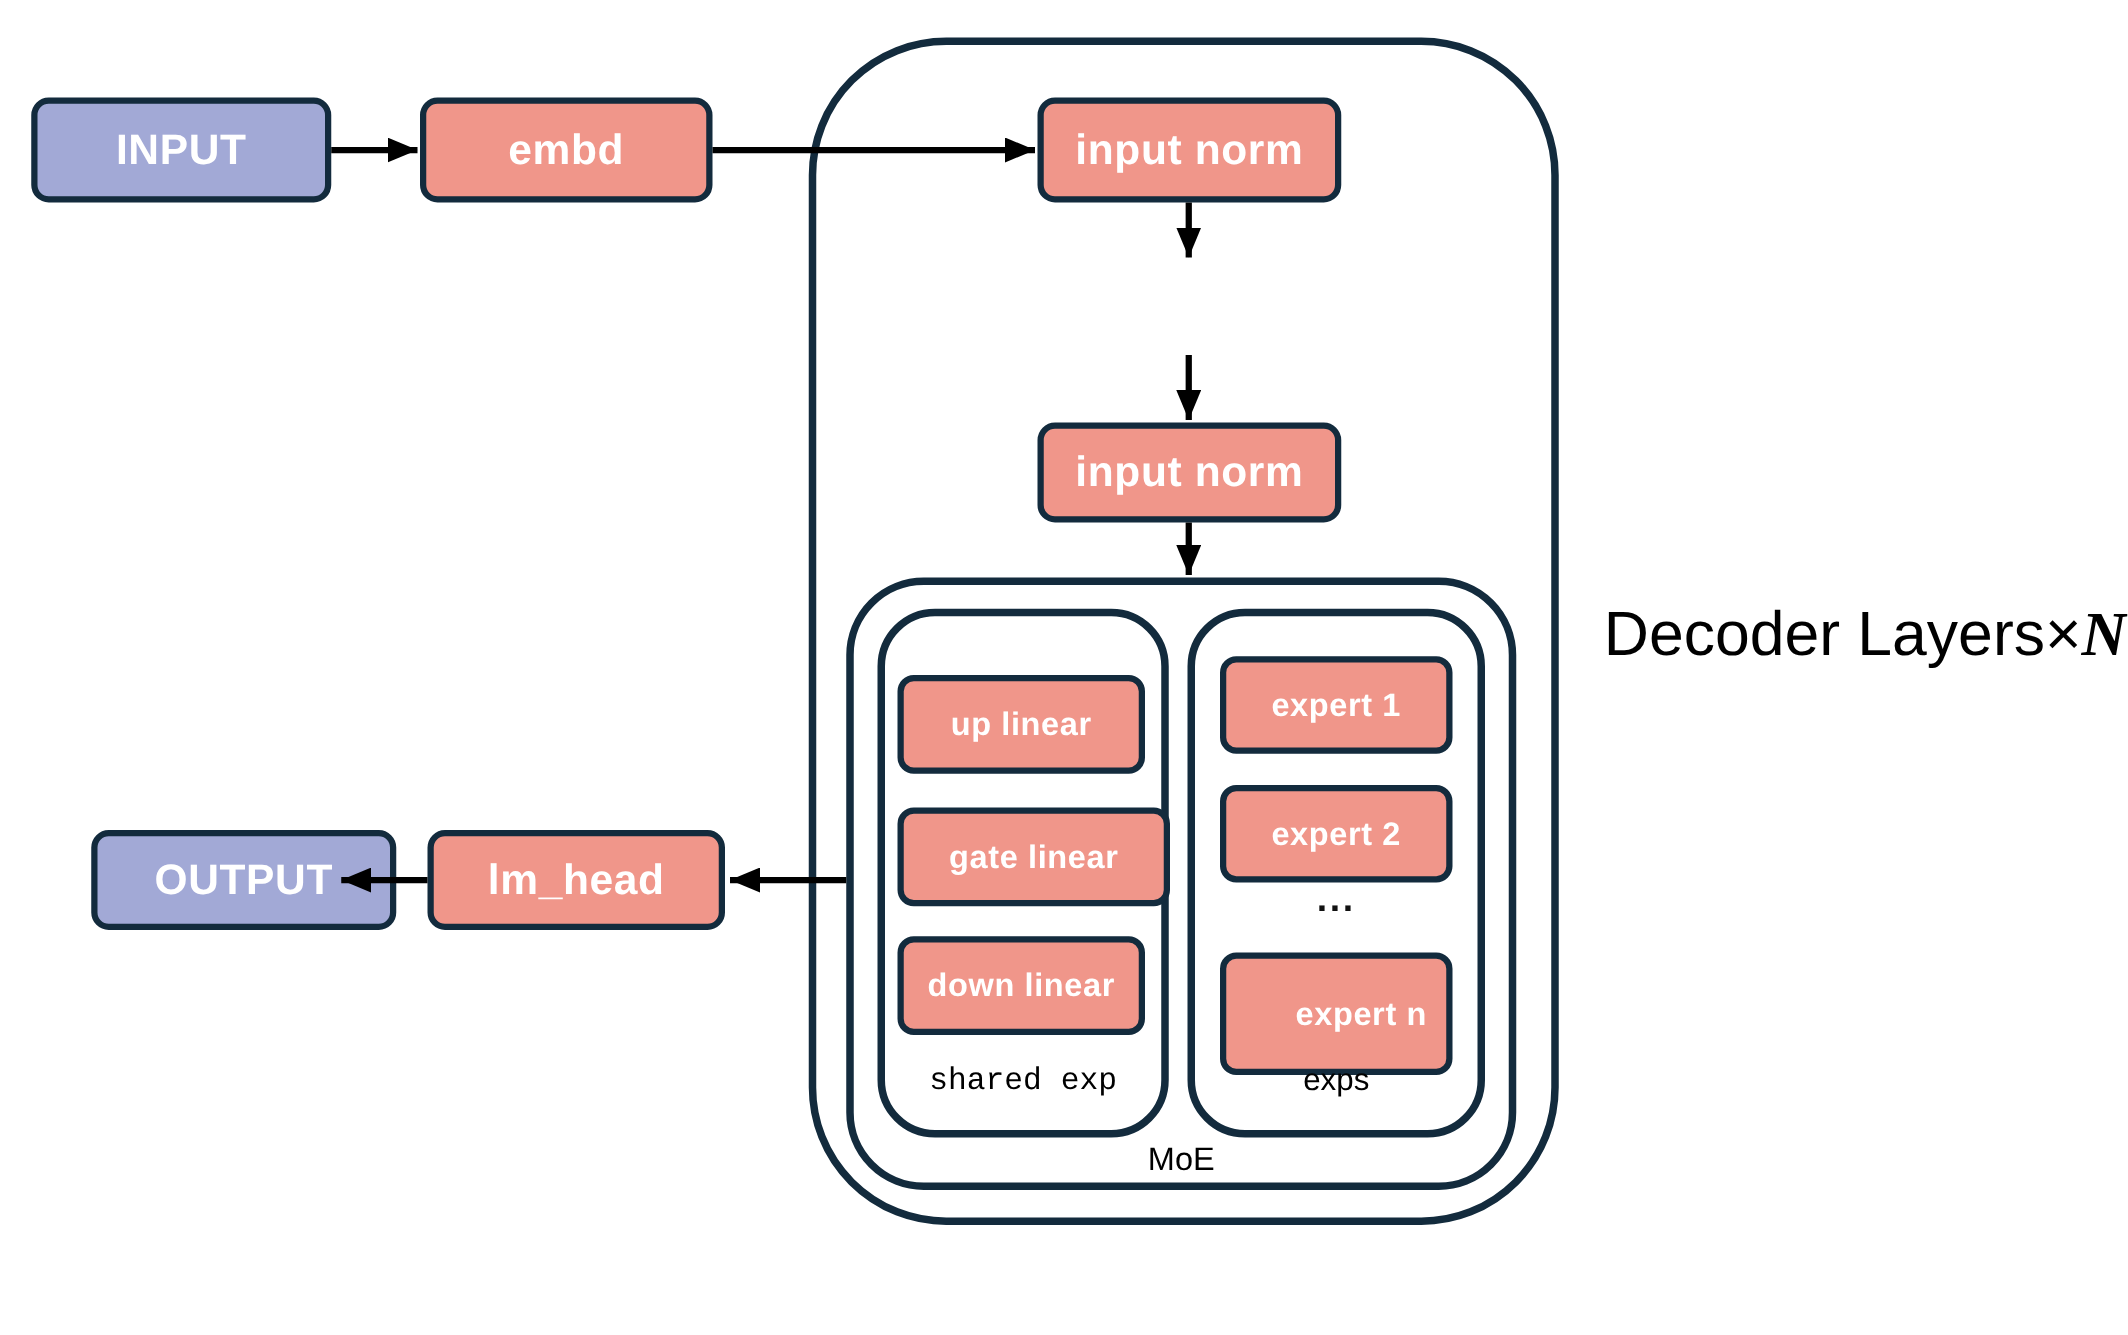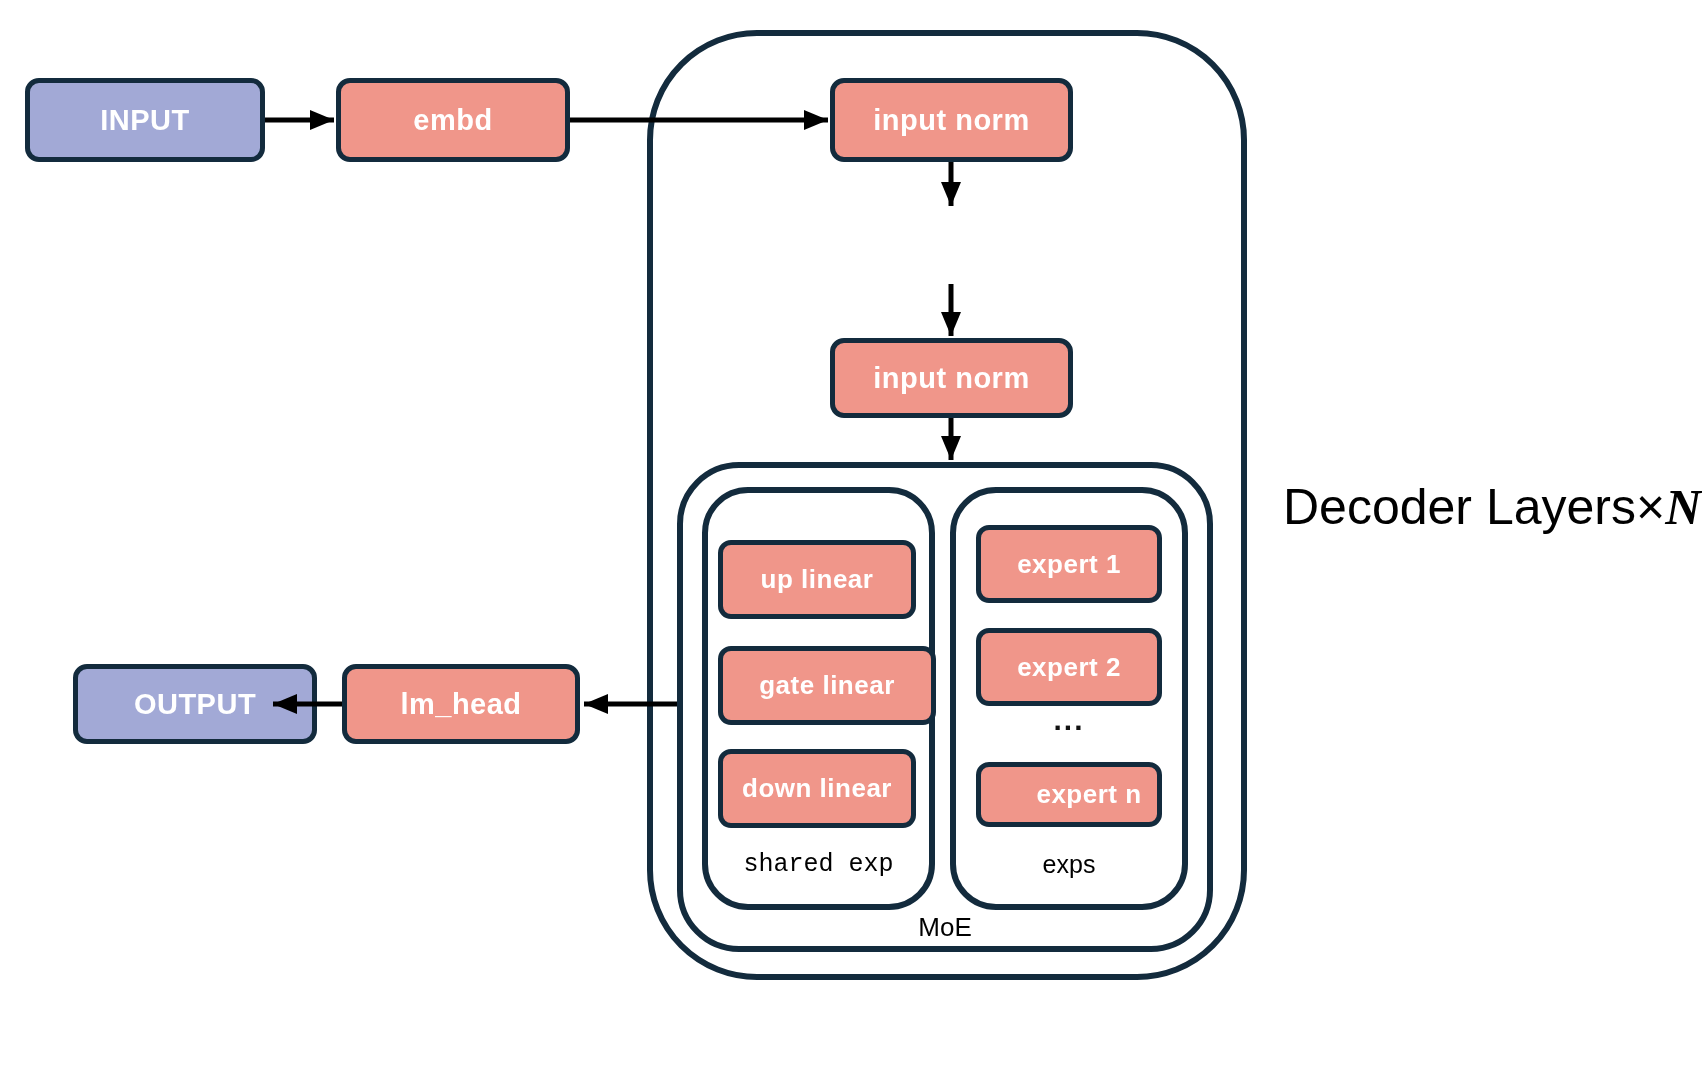--- a/index.html
+++ b/index.html
@@ -21,21 +21,21 @@
   .moe{border-radius:62px;}
   .subgroup{border-radius:46px;}
   
   .box{
     position:absolute;
     box-sizing:border-box;
     border:5px solid #132b3d;
     border-radius:14px;
     display:flex;align-items:center;justify-content:center;
     color:#ffffff;
-    font-size:29px;
+    font-size:34px;
     font-weight:600;
     letter-spacing:.5px;
   }
   .box.inner{font-size:26px;border-radius:13px;}
   .purple{background:#a2a9d6;}
   .salmon{background:#f0968a;}
   
   .grouplabel{
     position:absolute;
     color:#000000;
@@ -84,21 +84,21 @@
   <div class="box salmon" style="left:830px;top:78px;width:243px;height:84px;">input norm</div>
   <div class="box salmon" style="left:830px;top:338px;width:243px;height:80px;">input norm</div>
 
   <div class="box salmon inner" style="left:718px;top:540px;width:198px;height:79px;">up linear</div>
   <div class="box salmon inner" style="left:718px;top:646px;width:218px;height:79px;">gate linear</div>
   <div class="box salmon inner" style="left:718px;top:749px;width:198px;height:79px;">down linear</div>
 
   <div class="box salmon inner" style="left:976px;top:525px;width:186px;height:78px;">expert 1</div>
   <div class="box salmon inner" style="left:976px;top:628px;width:186px;height:78px;">expert 2</div>
   <div class="ellipsis" style="left:1009px;top:703px;width:120px;">...</div>
-  <div class="box salmon inner" style="left:976px;top:762px;width:186px;height:65px;padding-left:40px;">expert n</div>
+  <div class="box salmon inner" style="left:976px;top:762px;width:186px;height:98px;padding-left:40px;">expert n</div>
 
   <div class="box salmon" style="left:342px;top:664px;width:238px;height:80px;">lm_head</div>
   <div class="box purple" style="left:25px;top:664px;width:244px;height:80px;margin-left:48px;">OUTPUT</div>
 
   <div class="grouplabel" style="left:702px;top:850px;width:233px;font-family:Liberation Mono, monospace;">shared exp</div>
   <div class="grouplabel" style="left:950px;top:850px;width:238px;">exps</div>
   <div class="grouplabel" style="left:677px;top:912px;width:536px;font-size:26px;">MoE</div>
 
   <div class="sidelabel" style="left:1283px;top:478px;">
     <span>Decoder Layers×</span><span class="mathn">N</span>

